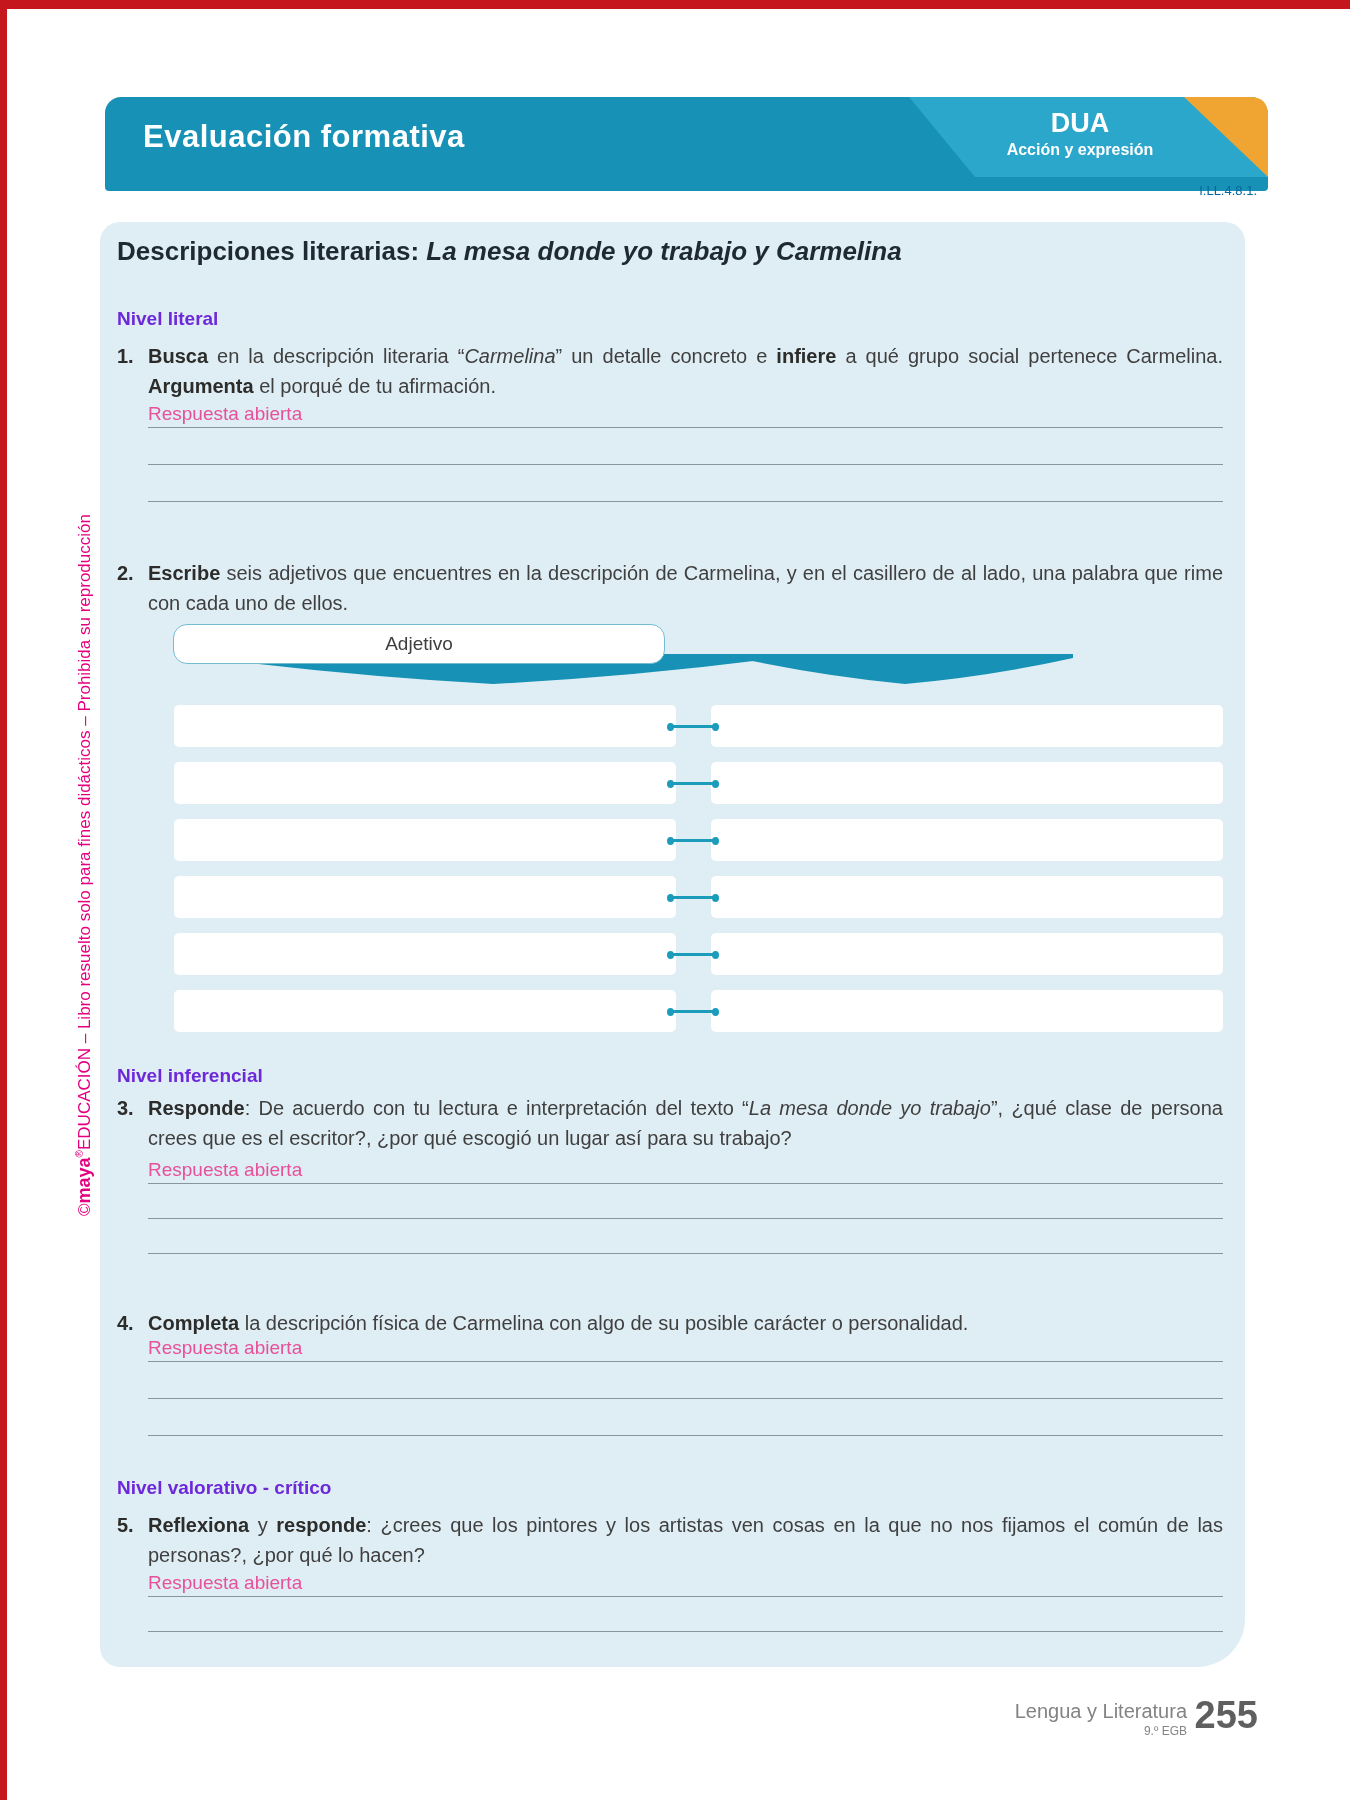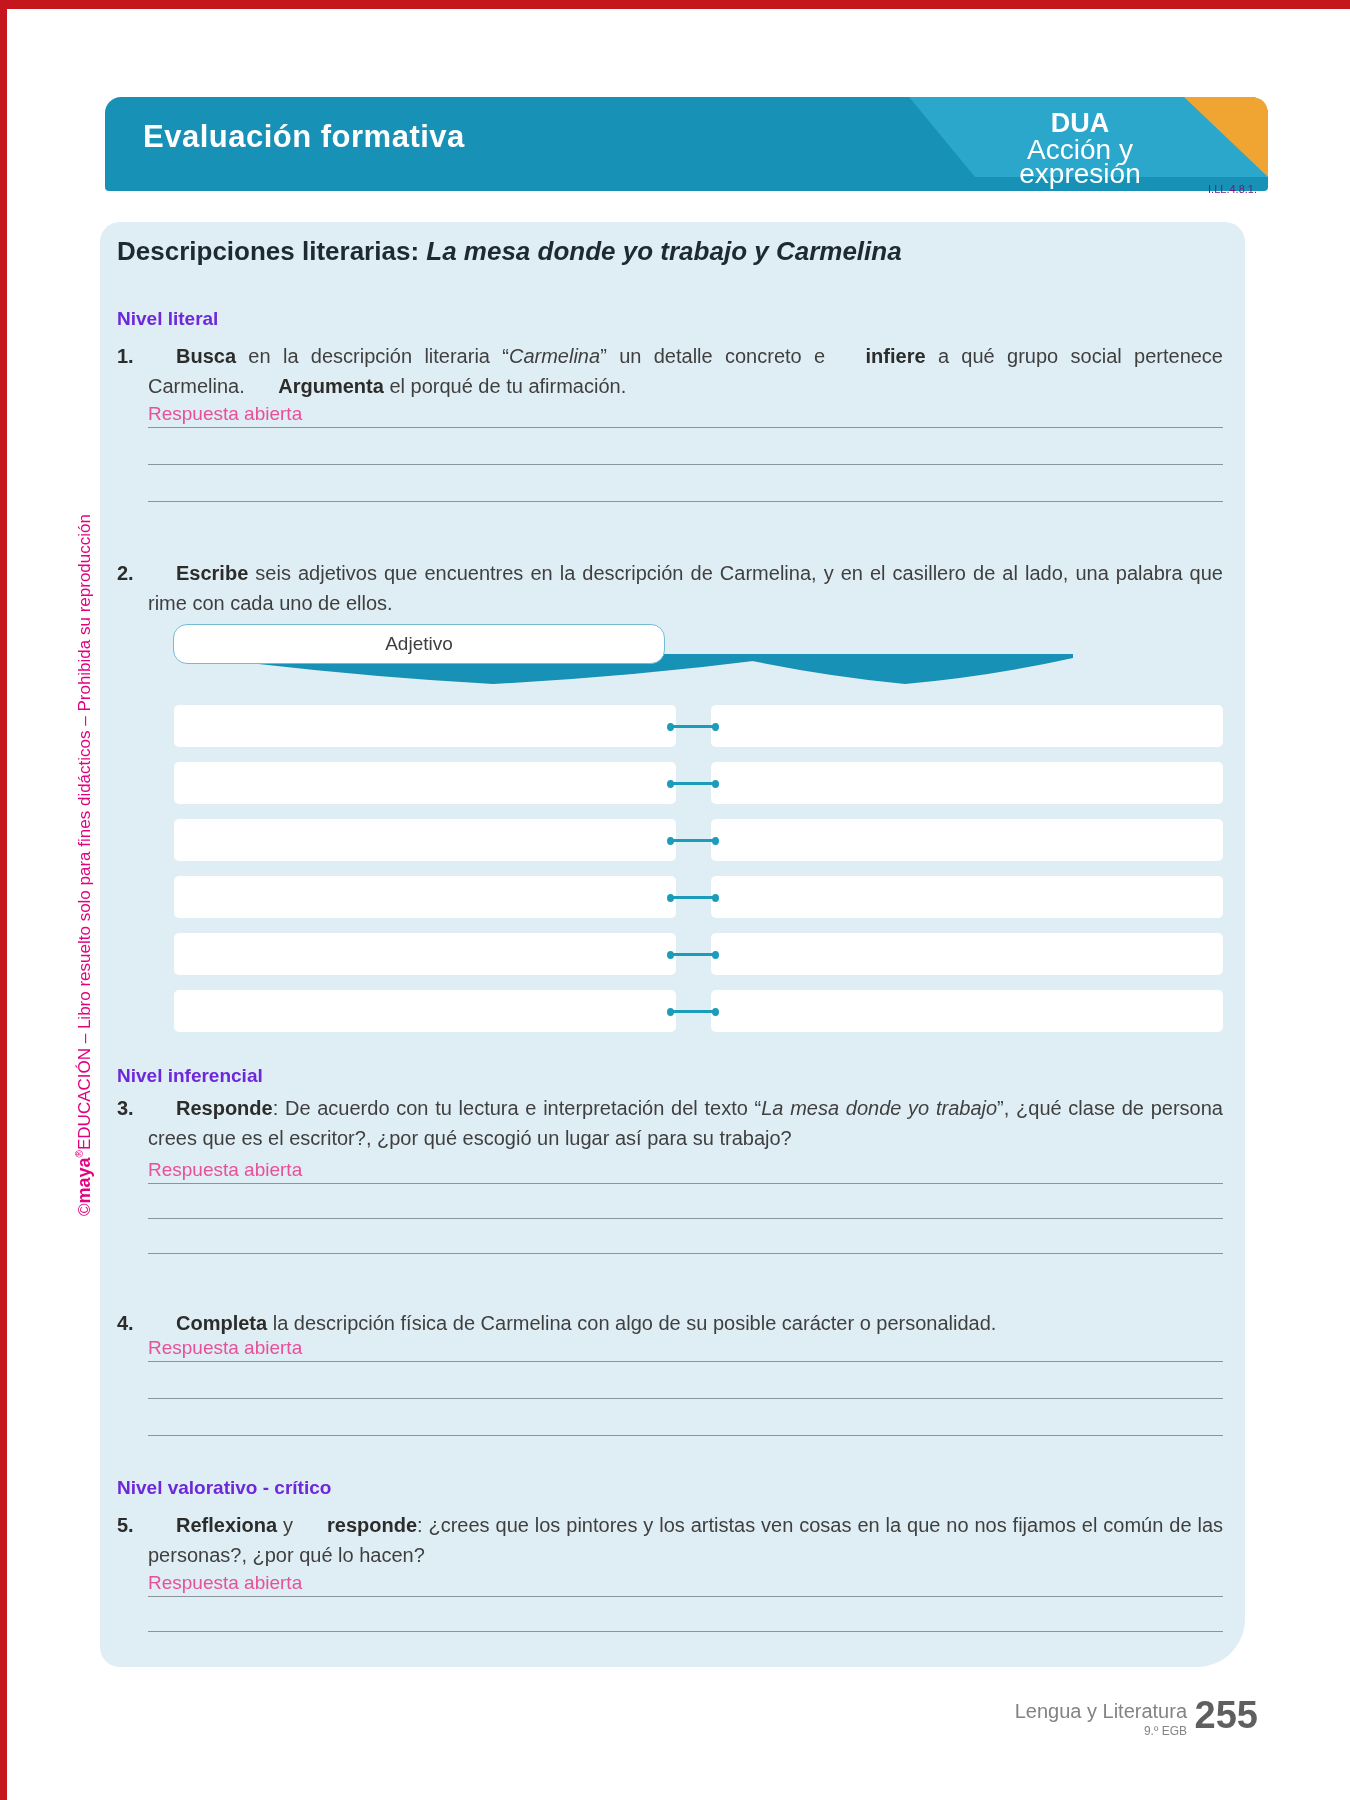--- a/index.html
+++ b/index.html
@@ -13,40 +13,40 @@
   
   .band { position:absolute; left:105px; top:97px; width:1163px; height:94px;
           background:#1791b5; border-radius:16px 18px 4px 4px; }
   .band-light { position:absolute; inset:0; background:#2ba7cb; border-radius:16px 18px 4px 4px;
           clip-path:polygon(804px 0, 1163px 0, 1163px 80px, 870px 80px); }
   .band-orange { position:absolute; right:0; top:0; width:84px; height:80px; }
   .band h1 { position:absolute; left:38px; top:0; height:80px; line-height:80px;
           color:#ffffff; font-size:31px; font-weight:bold; letter-spacing:.5px; }
   .dua { position:absolute; right:73px; top:11px; width:230px; text-align:center; color:#ffffff; }
   .dua .t1 { font-size:27px; font-weight:bold; line-height:30px; }
-  .dua .t2 { font-size:28px; font-weight:normal; line-height:24px; }
+  .dua .t2 { font-size:16px; font-weight:bold; line-height:24px; }
 
-  .std-code { position:absolute; right:93px; top:183px; font-size:11px; color:#701a75; }
+  .std-code { position:absolute; right:93px; top:183px; font-size:13px; color:#0369a1; }
 
   
   .sidebar { position:absolute; left:-365px; top:854px; width:900px; height:22px;
           transform:rotate(-90deg); text-align:center; color:#e50080; font-size:17px; white-space:nowrap; }
   .sidebar b { font-size:18px; }
   .sidebar sup { font-size:10px; }
 
   
   .panel { position:absolute; left:100px; top:222px; width:1145px; height:1445px;
           background:#dfeef4; border-radius:20px 20px 48px 20px; }
   .wtitle { position:absolute; left:17px; top:14px; font-size:26px; font-weight:bold; color:#1e2933; }
   .wtitle .it { font-style:italic;margin-top:40px; }
   .sec-label { position:absolute; left:17px; font-size:19px; font-weight:bold; color:#6d28d9; }
   .q { position:absolute; left:17px; width:1106px; }
   .qnum { position:absolute; left:0; top:0; font-weight:bold; color:#2c2c2b; font-size:20px; line-height:30px; }
   .qtext { margin-left:31px; width:1075px; text-align:justify; font-size:20px; line-height:30px; color:#403f3f; }
-  .qtext .b { font-weight:bold; color:#2c2c2b;margin-left:28px; }
+  .qtext .b { font-weight:bold; color:#2c2c2b; }
   .qtext .i { font-style:italic; }
 
   .ans-line { position:absolute; left:48px; width:1075px; height:36px;
           border-bottom:1.8px solid #8a949b; display:flex; align-items:flex-end; }
   .ra { font-size:19px; color:#e7509a; padding-bottom:2px;margin-top:8px; }
 
   
   .rtable { position:absolute; left:0; top:402px; width:1245px; height:410px; }
   .pill { position:absolute; top:0; height:40px; background:#ffffff; border:1.5px solid #74bdd4;
           border-radius:14px; text-align:center; line-height:37px; font-size:19px; color:#3e3e3e; z-index:2; }

